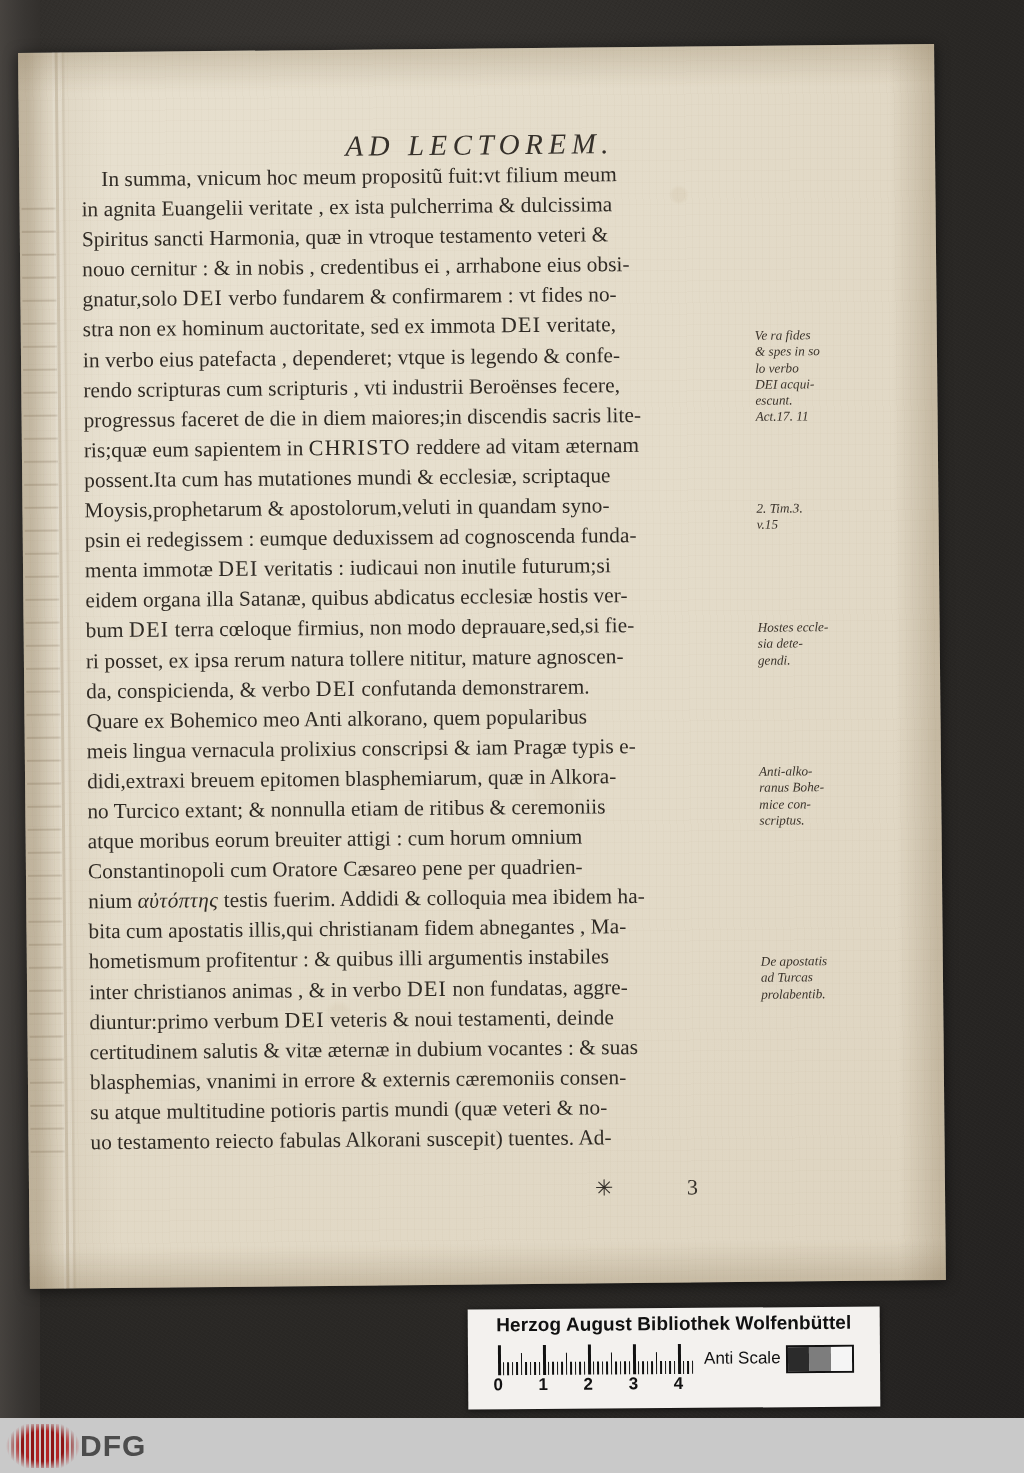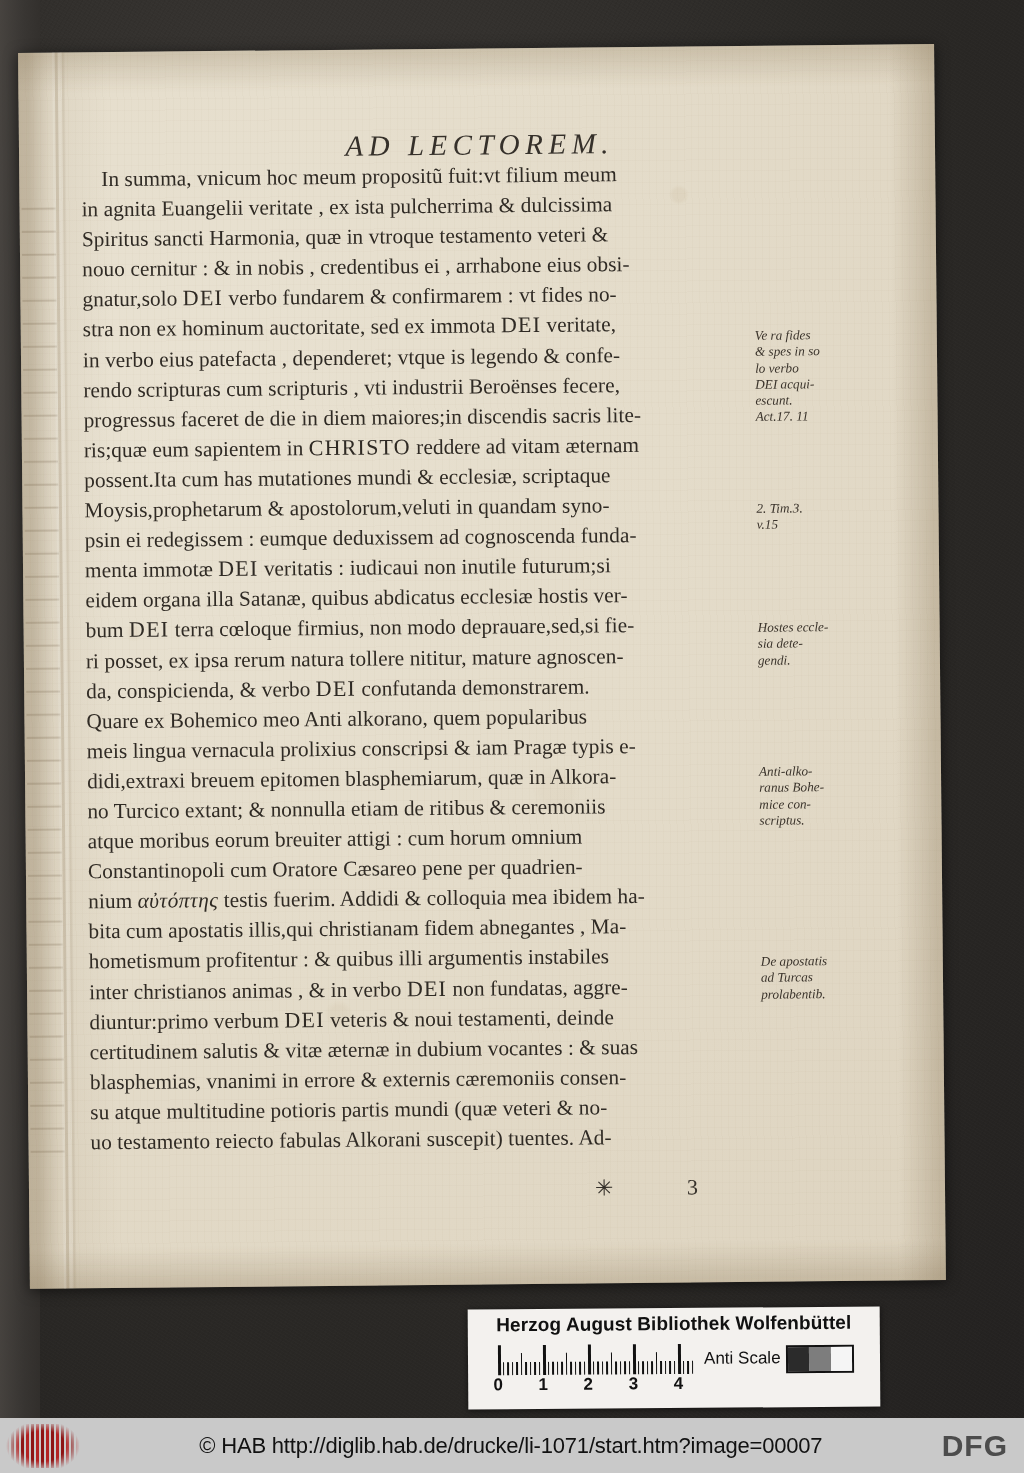--- a/index.html
+++ b/index.html
@@ -407,17 +407,16 @@
     <div class="gray-label">Anti Scale</div>
     <div class="gray-chips">
         <i style="background: rgb(43, 43, 43);"></i>
         <i style="background: rgb(125, 125, 125);"></i>
         <i style="background: rgb(245, 245, 245);"></i>
       </div>
   </div>
 
   <div class="footer-bar">
     <div class="hab-logo"></div>
-    <div class="footer-text">© HAB http://diglib.hab.de/drucke/li-1071/start.htm?image=00007</div>
     <div class="dfg-logo">DFG</div>
   </div>
 
 </div>
 
 </body></html>

